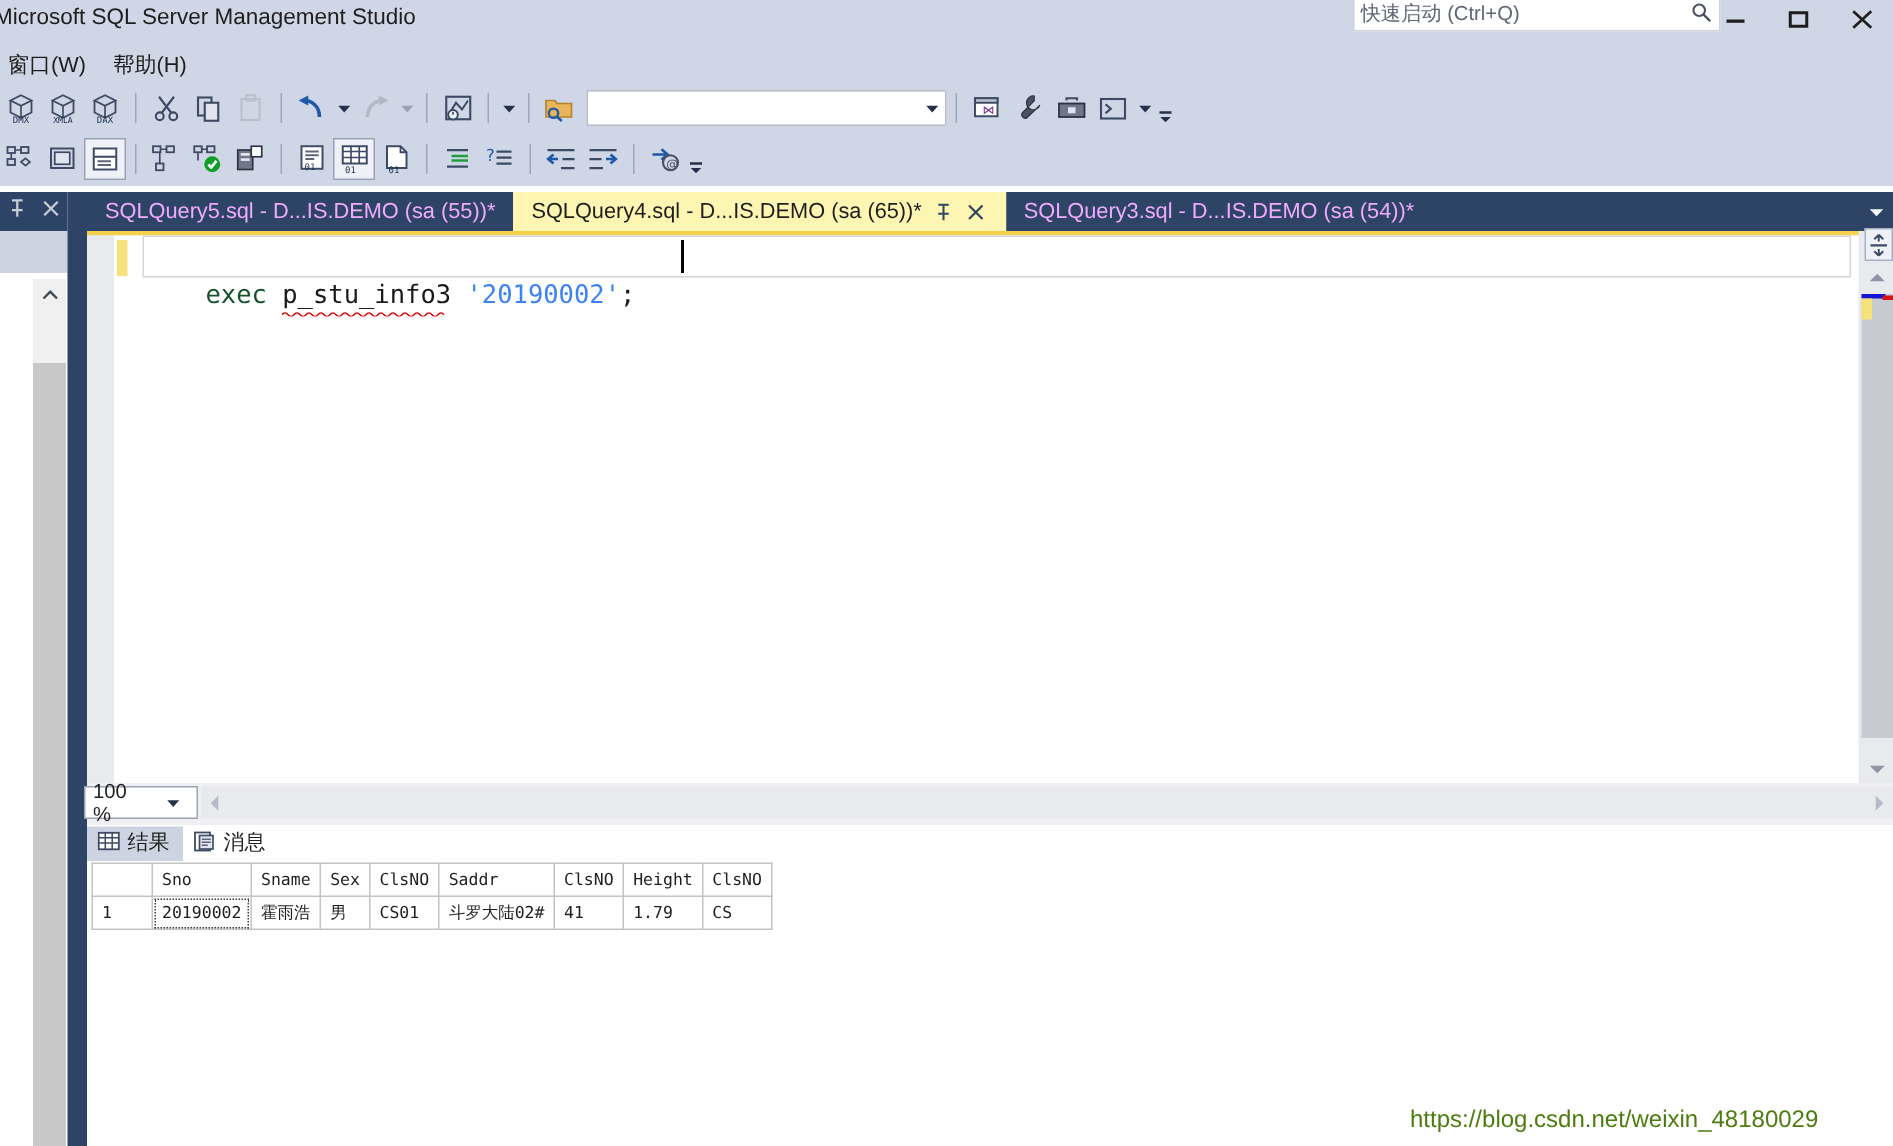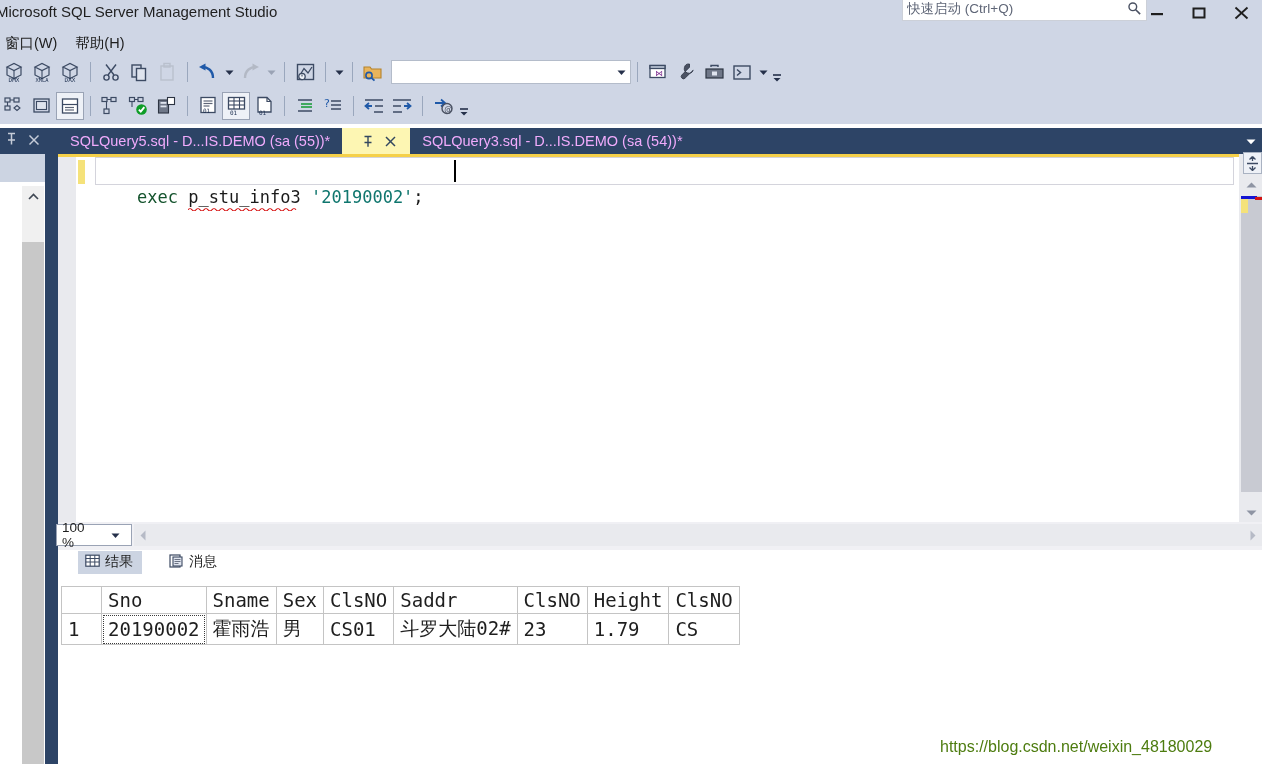--- a/index.html
+++ b/index.html
@@ -159,21 +159,21 @@
     position: absolute; left: 78px; top: 160px; width: 7px; height: 24px;
     background: #f5e27a;
   }
   .code-line {
     position: absolute; left: 96px; top: 158px;
     font-family: "DejaVu Sans Mono", monospace;
     font-size: 17px; line-height: 26px; white-space: pre;
   }
   .kw { color: #14532d; }
   .ident { color: #1a1a1a; position: relative; }
-  .str { color: #0f766e; }
+  .str { color: #3b82f6; }
   .punct { color: #1a1a1a; }
   .squiggle {
     position: absolute; left: 0; right: 0; bottom: -4px; height: 4px;
   }
   .caret-bar {
     position: absolute; left: 454px; top: 160px; width: 1.5px; height: 22px;
     background: #000000;
   }
   .sel-box {
     position: absolute; left: 95px; top: 157px; width: 1139px; height: 28px;
@@ -232,35 +232,35 @@
   }
   .hs-arrow { width: 18px; display: flex; align-items: center; justify-content: center; }
 
   
   .restabs {
     position: absolute; left: 58px; top: 550px; width: 1204px; height: 24px;
     background: #ffffff; display: flex; align-items: flex-end;
   }
   .restab {
     display: flex; align-items: center; gap: 5px;
-    padding: 2px 9px 3px 7px; font-size: 14px; color: #1e1e1e; margin-left: 20px;
+    padding: 2px 9px 3px 7px; font-size: 14px; color: #1e1e1e;
   }
   .restab.active { background: #ccd4e2; }
   .restab.inactive { background: #ffffff; }
 
   
   .grid-area {
     position: absolute; left: 58px; top: 574px; width: 1204px; height: 190px;
     background: #ffffff;
   }
   table.resgrid {
     border-collapse: collapse;
     font-family: "DejaVu Sans Mono", monospace;
-    font-size: 19px;
-    position: absolute; left: 3px; top: 12px;
+    font-size: 11px;
+    position: absolute; left: 3px; top: 1px;
   }
   table.resgrid th, table.resgrid td {
     border: 1px solid #c4c4c4;
     padding: 2px 6px;
     text-align: left;
     font-weight: normal;
     white-space: nowrap;
     height: 22px;
   }
   table.resgrid th { background: #ffffff; color: #1e1e1e; }
@@ -633,20 +633,21 @@
       </svg>
   </div>
   <div class="dock-scroll-thumb"></div>
   <div class="dock-divider"></div>
 
   <div class="tabstrip">
     <div class="tab inactive">
       <span>SQLQuery5.sql - D...IS.DEMO (sa (55))*</span>
     </div>
     <div class="tab active">
+      <span>SQLQuery4.sql - D...IS.DEMO (sa (65))*</span>
       <span class="tab-pin">
         <svg width="12" height="13" viewBox="0 0 12 13">
           <path d="M2.5 1.5 L9.5 1.5 M6 1.5 L6 7.5 M2.5 7.5 L9.5 7.5 M6 7.5 L6 11.8" stroke="#33475f" stroke-width="1.4" fill="none"></path>
         </svg>
       </span>
       <span class="tab-close">
         <svg width="11" height="11" viewBox="0 0 11 11">
           <line x1="1" y1="1" x2="10" y2="10" stroke="#33475f" stroke-width="1.5"></line>
           <line x1="10" y1="1" x2="1" y2="10" stroke="#33475f" stroke-width="1.5"></line>
         </svg>
@@ -765,21 +766,21 @@
         </tr>
       </thead>
       <tbody>
         <tr>
           <td class="rowhdr">1</td>
           <td class="selected-cell">20190002</td>
           <td>霍雨浩</td>
           <td>男</td>
           <td>CS01</td>
           <td>斗罗大陆02#</td>
-          <td>23</td>
+          <td>41</td>
           <td>1.79</td>
           <td>CS</td>
         </tr>
       </tbody>
     </table>
   </div>
 
   <div class="watermark">https://blog.csdn.net/weixin_48180029</div>
 
 </div>

